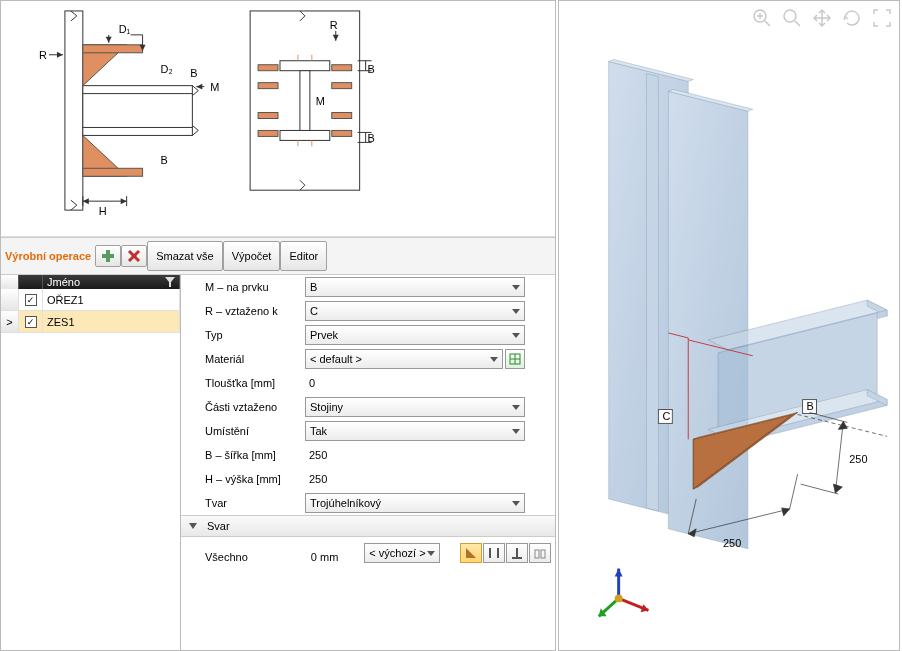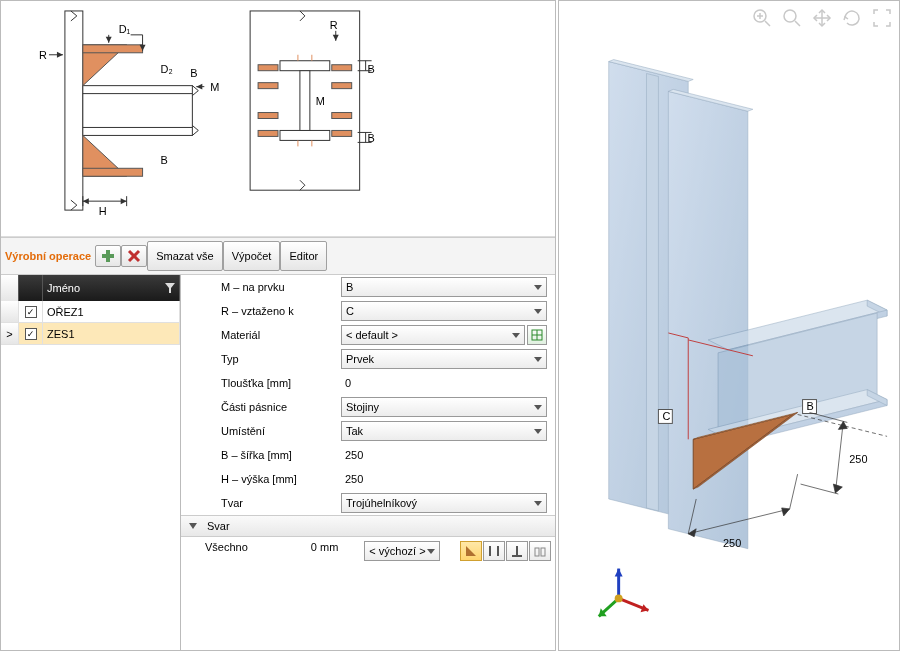--- a/index.html
+++ b/index.html
@@ -10,45 +10,45 @@
     .diagram-area { height: 236px; background: #fff; position: relative; border-bottom: 1px solid #ddd; }
     .diagram-svg { width: 100%; height: 100%; }
     
     .toolbar-row { display: flex; align-items: center; padding: 3px 4px; gap: 0; background: #f4f4f4; border-top: 1px solid #ccc; border-bottom: 1px solid #ccc; }
     .section-title { color: #e36c0a; font-weight: bold; margin-right: 4px; }
     .btn { background: linear-gradient(#fff,#e6e6e6); border: 1px solid #a0a0a0; padding: 14px 8px; height: 22px; cursor: pointer; display: inline-flex; align-items: center; justify-content: center; border-radius: 2px; }
     .icon-btn { width: 26px; padding: 0; justify-content: center; }
     
     .lower-split { display: flex; flex: 1; overflow: hidden; }
     .ops-list { width: 180px; border-right: 1px solid #bbb; background: #fff; }
-    .ops-header { background: linear-gradient(#3a3a3a,#1a1a1a); color: #fff; display: flex; height: 26px; align-items: stretch; }
+    .ops-header { background: linear-gradient(#3a3a3a,#1a1a1a); color: #fff; display: flex; height: 14px; align-items: stretch; }
     .ops-header-cell { border-right: 1px solid #555; display: flex; align-items: center; padding: 0 4px; }
     .ops-row { display: flex; height: 22px; align-items: stretch; border-bottom: 1px solid #e0e0e0; }
     .ops-cell { border-right: 1px solid #e0e0e0; display: flex; align-items: center; padding: 0 4px; }
     .ops-row.selected { background: #fde8b8; }
     .ops-row.selected .ops-cell:last-child { font-weight: normal; }
     .row-indicator { width: 18px; justify-content: center; background: linear-gradient(#fff,#e6e6e6); }
     .check-col { width: 24px; justify-content: center; }
     .name-col { flex: 1; }
     .ops-header .name-col { justify-content: space-between; }
     
     .props-panel { flex: 1; display: flex; flex-direction: column; overflow-y: auto; background: #fff; }
     .group-header { background: linear-gradient(#fafafa,#e8e8e8); border: 1px solid #ccc; border-left: none; border-right: none; height: 22px; display: flex; align-items: center; padding: 0 8px; gap: 10px; }
     .group-arrow { width: 0; height: 0; border-left: 4px solid transparent; border-right: 4px solid transparent; border-top: 6px solid #555; }
-    .prop-row { display: flex; align-items: center; height: 24px; padding: 0 8px 0 40px; gap: 20px; }
+    .prop-row { display: flex; align-items: center; height: 24px; padding: 0 8px 0 24px; gap: 0; }
     .prop-label { width: 100px; }
     .prop-field { flex: 1; max-width: 220px; }
     .select { width: 100%; height: 20px; background: linear-gradient(#fff,#ececec); border: 1px solid #999; padding: 0 4px; display: flex; align-items: center; justify-content: space-between; cursor: pointer; }
     .select-arrow { width: 0; height: 0; border-left: 4px solid transparent; border-right: 4px solid transparent; border-top: 5px solid #555; }
     .value-text { padding: 0 4px; }
     .material-row .prop-field { display: flex; gap: 2px; }
     .material-row .select { flex: 1; }
     .mat-btn { width: 20px; height: 20px; border: 1px solid #999; background: linear-gradient(#fff,#e0f0e0); display: flex; align-items: center; justify-content: center; color: #2a8a2a; font-weight: bold; cursor: pointer; }
     
-    .weld-row { display: flex; align-items: flex-start; height: 26px; padding: 4px 4px 0 24px; gap: 20px; }
+    .weld-row { display: flex; align-items: flex-end; height: 26px; padding: 4px 4px 0 24px; gap: 20px; }
     .weld-label { width: 70px; }
     .weld-value { width: 50px; text-align: right; padding-right: 6px; }
     .weld-select { width: 76px; }
     .weld-btns { display: flex; gap: 1px; }
     .weld-icon-btn { width: 22px; height: 20px; border: 1px solid #999; background: linear-gradient(#fff,#ececec); display: flex; align-items: center; justify-content: center; cursor: pointer; position: relative; }
     .weld-icon-btn.active { background: linear-gradient(#ffe8a8,#ffd570); border-color: #d0a030; }
     
     .view-toolbar { position: absolute; top: 4px; right: 4px; display: flex; gap: 4px; }
     .view-icon { width: 26px; height: 26px; display: flex; align-items: center; justify-content: center; color: #c8c8c8; cursor: pointer; }
     .view-icon svg { stroke: #c8c8c8; fill: none; stroke-width: 1.5; }
@@ -208,51 +208,51 @@
       </div>
       <div class="prop-row">
         <span class="prop-label">R – vztaženo k</span>
         <div class="prop-field">
             <div class="select">
               <span>C</span>
               <span class="select-arrow"></span>
             </div>
           </div>
       </div>
+      <div class="prop-row">
+        <span class="prop-label">Typ</span>
+        <div class="prop-field">
+            <div class="select">
+              <span>Prvek</span>
+              <span class="select-arrow"></span>
+            </div>
+          </div>
+      </div>
       <div class="prop-row material-row">
         <span class="prop-label">Materiál</span>
         <div class="prop-field">
           <div class="select">
               <span>&lt; default &gt;</span>
               <span class="select-arrow"></span>
             </div>
           <div class="mat-btn">
             <svg width="12" height="12">
                 <rect x="1" y="1" width="10" height="10" fill="none" stroke="#2a8a2a"></rect>
                 <line x1="1" y1="6" x2="11" y2="6" stroke="#2a8a2a"></line>
                 <line x1="6" y1="1" x2="6" y2="11" stroke="#2a8a2a"></line>
               </svg>
           </div>
         </div>
       </div>
       <div class="prop-row">
-        <span class="prop-label">Typ</span>
-        <div class="prop-field">
-            <div class="select">
-              <span>Prvek</span>
-              <span class="select-arrow"></span>
-            </div>
-          </div>
-      </div>
-      <div class="prop-row">
         <span class="prop-label">Tloušťka [mm]</span>
         <div class="prop-field"><span class="value-text">0</span></div>
       </div>
       <div class="prop-row">
-        <span class="prop-label">Části pásnice</span>
+        <span class="prop-label">Části vztaženo</span>
         <div class="prop-field">
             <div class="select">
               <span>Stojiny</span>
               <span class="select-arrow"></span>
             </div>
           </div>
       </div>
       <div class="prop-row">
         <span class="prop-label">Umístění</span>
         <div class="prop-field">

